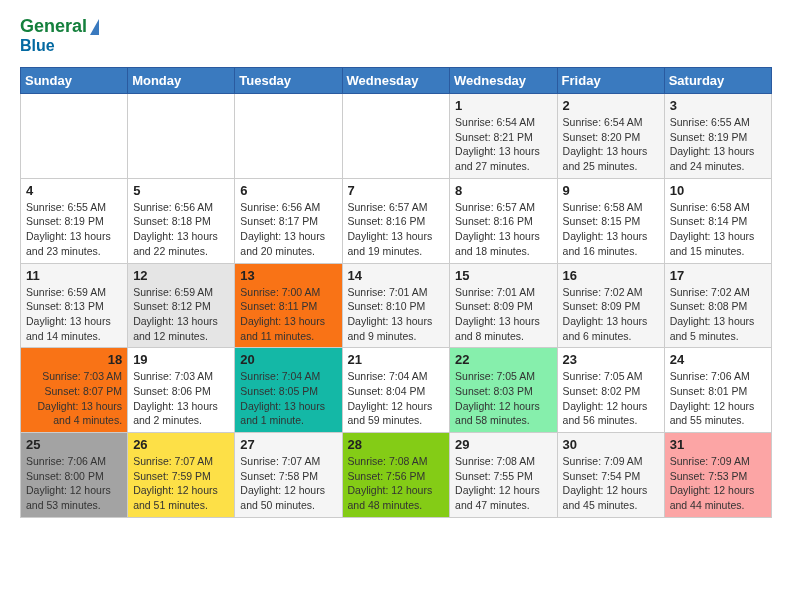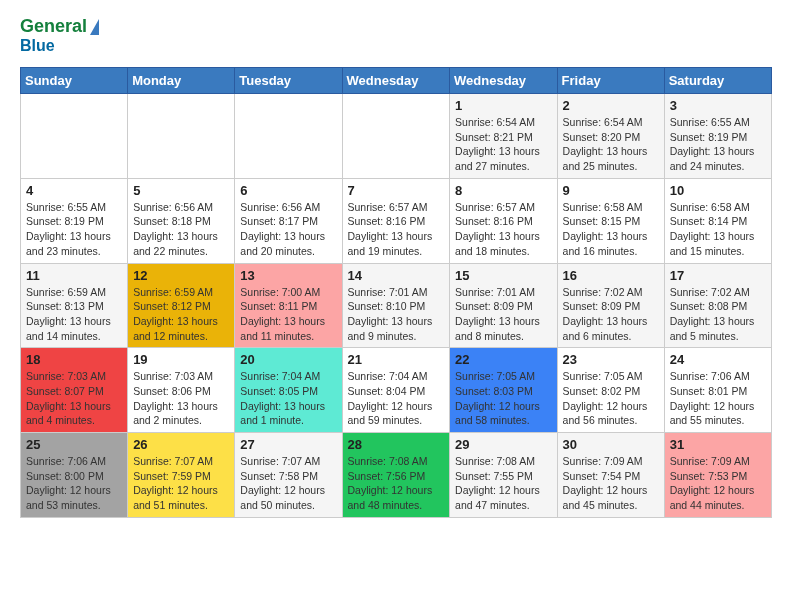--- a/index.html
+++ b/index.html
@@ -194,28 +194,28 @@
         </td>
       </tr>
       <tr>
         <td style="background: rgb(245, 245, 245);">
           <span class="day-number">11</span>
           <div class="day-info" style="white-space: pre-line;">Sunrise: 6:59 AM
 Sunset: 8:13 PM
 Daylight: 13 hours
 and 14 minutes.</div>
         </td>
-        <td style="background: #eab308; margin-left: 36px;">
+        <td style="background: #e5e5e5; margin-left: 36px;">
           <span class="day-number">12</span>
           <div class="day-info" style="white-space: pre-line;">Sunrise: 6:59 AM
 Sunset: 8:12 PM
 Daylight: 13 hours
 and 12 minutes.</div>
         </td>
-        <td style="background: #fca5a5;">
+        <td style="background: #f97316;">
           <span class="day-number">13</span>
           <div class="day-info" style="white-space: pre-line;">Sunrise: 7:00 AM
 Sunset: 8:11 PM
 Daylight: 13 hours
 and 11 minutes.</div>
         </td>
         <td style="background: rgb(245, 245, 245);">
           <span class="day-number">14</span>
           <div class="day-info" style="white-space: pre-line;">Sunrise: 7:01 AM
 Sunset: 8:10 PM
@@ -238,49 +238,49 @@
         </td>
         <td style="background: rgb(245, 245, 245);">
           <span class="day-number">17</span>
           <div class="day-info" style="white-space: pre-line;">Sunrise: 7:02 AM
 Sunset: 8:08 PM
 Daylight: 13 hours
 and 5 minutes.</div>
         </td>
       </tr>
       <tr>
-        <td style="background: #ef4444;">
+        <td style="background: #f97316; text-align: right;">
           <span class="day-number">18</span>
           <div class="day-info" style="white-space: pre-line;">Sunrise: 7:03 AM
 Sunset: 8:07 PM
 Daylight: 13 hours
 and 4 minutes.</div>
         </td>
         <td style="background: rgb(255, 255, 255);">
           <span class="day-number">19</span>
           <div class="day-info" style="white-space: pre-line;">Sunrise: 7:03 AM
 Sunset: 8:06 PM
 Daylight: 13 hours
 and 2 minutes.</div>
         </td>
-        <td style="background: #5eead4;">
+        <td style="background: #14b8a6;">
           <span class="day-number">20</span>
           <div class="day-info" style="white-space: pre-line;">Sunrise: 7:04 AM
 Sunset: 8:05 PM
 Daylight: 13 hours
 and 1 minute.</div>
         </td>
         <td style="background: rgb(255, 255, 255);">
           <span class="day-number">21</span>
           <div class="day-info" style="white-space: pre-line;">Sunrise: 7:04 AM
 Sunset: 8:04 PM
 Daylight: 12 hours
 and 59 minutes.</div>
         </td>
-        <td style="background: #3b82f6;">
+        <td style="background: #86efac;">
           <span class="day-number">22</span>
           <div class="day-info" style="white-space: pre-line;">Sunrise: 7:05 AM
 Sunset: 8:03 PM
 Daylight: 12 hours
 and 58 minutes.</div>
         </td>
         <td style="background: rgb(255, 255, 255);">
           <span class="day-number">23</span>
           <div class="day-info" style="white-space: pre-line;">Sunrise: 7:05 AM
 Sunset: 8:02 PM
@@ -310,21 +310,21 @@
 Daylight: 12 hours
 and 51 minutes.</div>
         </td>
         <td style="background: rgb(245, 245, 245);">
           <span class="day-number">27</span>
           <div class="day-info" style="white-space: pre-line;">Sunrise: 7:07 AM
 Sunset: 7:58 PM
 Daylight: 12 hours
 and 50 minutes.</div>
         </td>
-        <td style="background: #22c55e;">
+        <td style="background: #84cc16;">
           <span class="day-number">28</span>
           <div class="day-info" style="white-space: pre-line;">Sunrise: 7:08 AM
 Sunset: 7:56 PM
 Daylight: 12 hours
 and 48 minutes.</div>
         </td>
         <td style="background: rgb(245, 245, 245);">
           <span class="day-number">29</span>
           <div class="day-info" style="white-space: pre-line;">Sunrise: 7:08 AM
 Sunset: 7:55 PM

